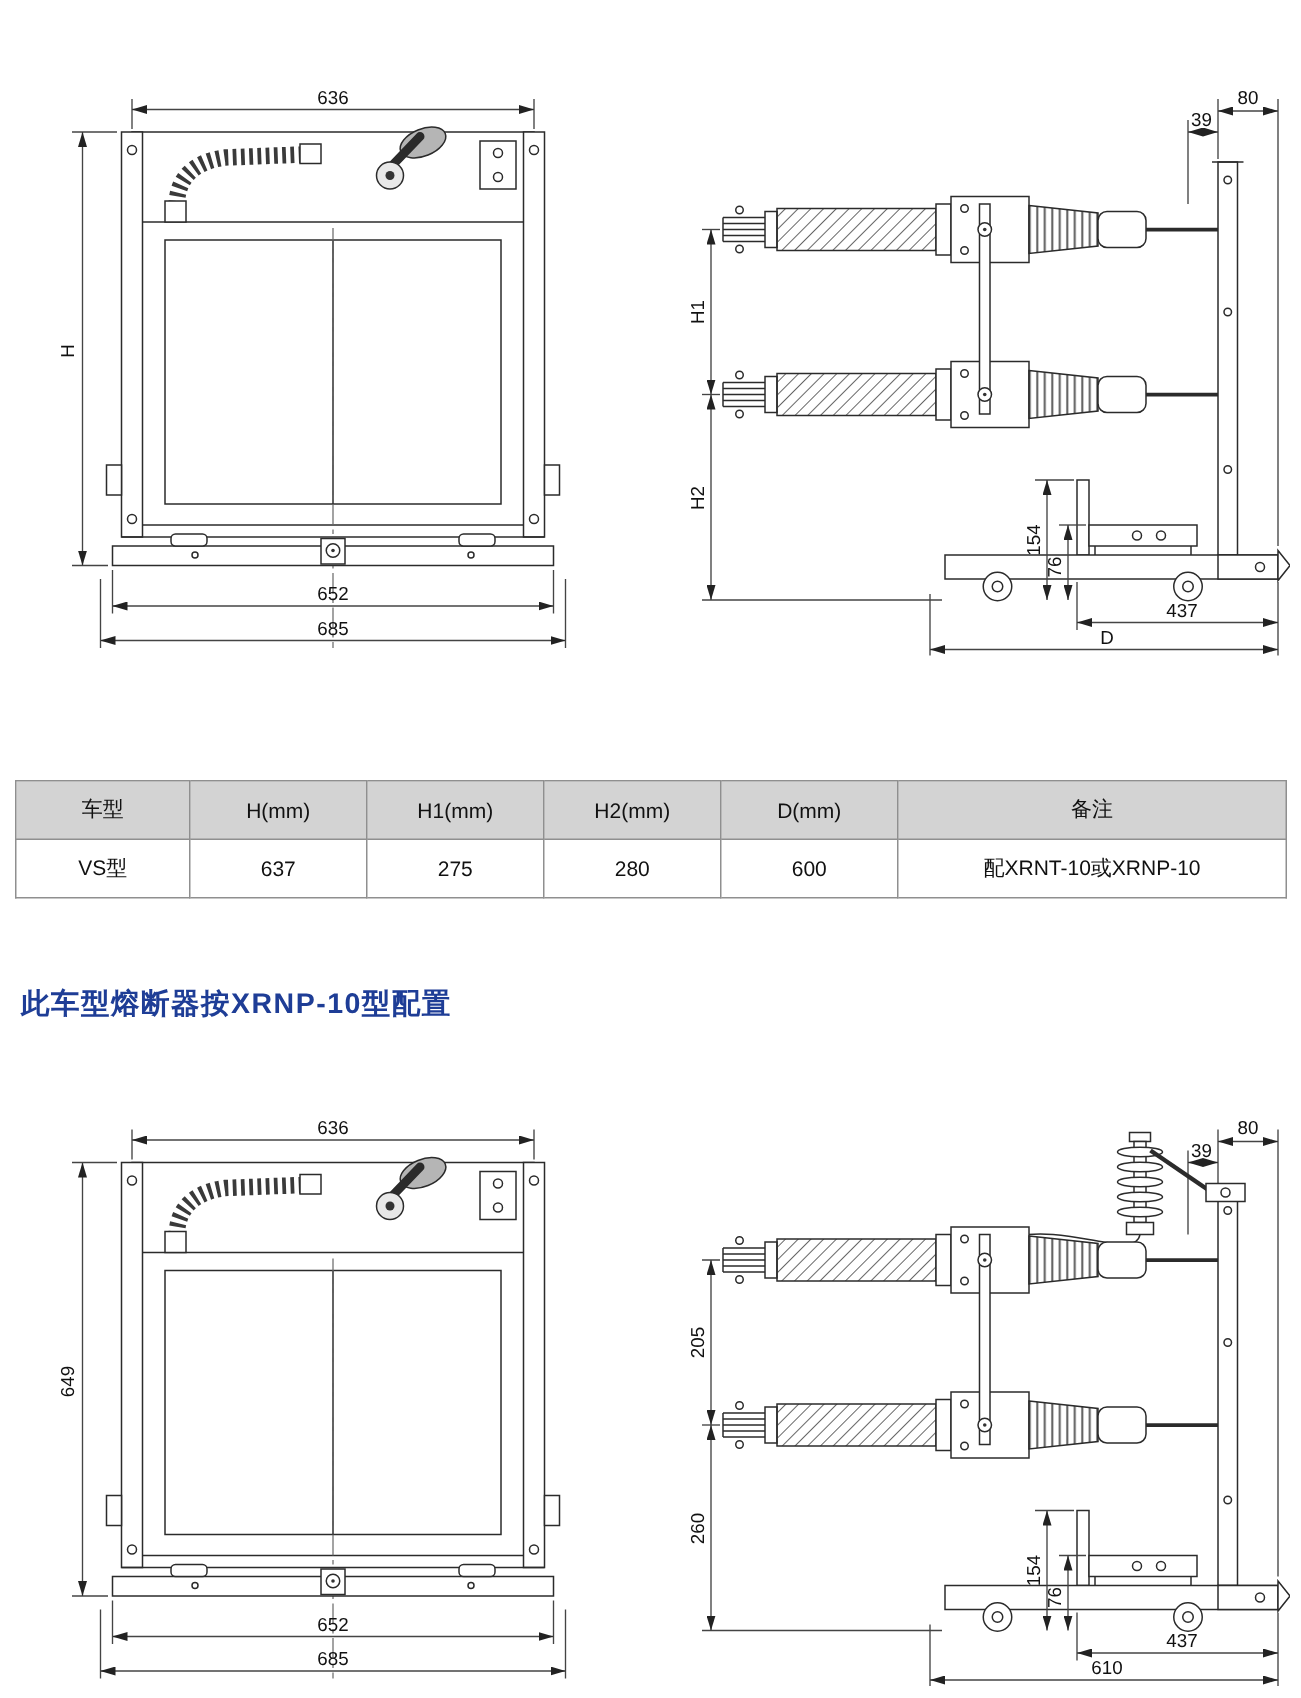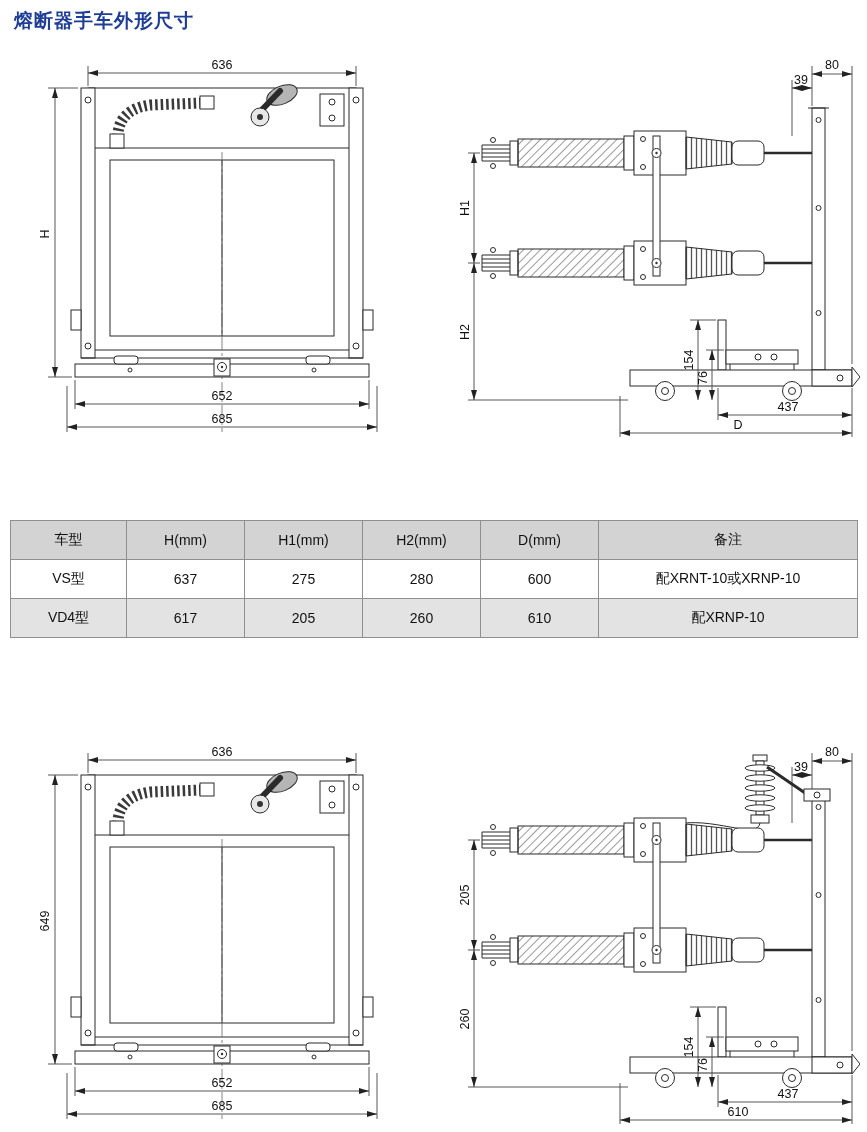--- a/index.html
+++ b/index.html
@@ -13,21 +13,20 @@
   .dim-table { position:absolute; left:10px; top:492px; width:847px; border-collapse:collapse; table-layout:fixed; font-size:14px; color:#111;margin-top:28px; }
   .dim-table th, .dim-table td { border:1px solid #8f8f8f; height:38px; text-align:center; vertical-align:middle; font-weight:normal; padding:0 4px; }
   .dim-table thead tr { background:#d3d3d3; }
   .dim-table tbody tr.row-alt { background:#e3e3e3; }
 </style>
 </head>
 <body>
 
 <div class="page">
 
-  <h2 id="title1" class="section-title">熔断器手车外形尺寸</h2>
 
   <svg class="tech" style="left:18px; top:58px;" width="380" height="382" viewBox="0 0 380 382">
     <defs>
       <marker id="fa1" viewBox="0 0 10 6" refX="10" refY="3" markerWidth="10" markerHeight="6" orient="auto-start-reverse" markerUnits="userSpaceOnUse">
         <path d="M0,0 L10,3 L0,6 Z" fill="#222" stroke="none"></path>
       </marker>
     </defs>
     <g stroke="#2b2b2b" stroke-width="1" fill="none">
       <g stroke="#444" stroke-width="0.9">
         <line x1="70" y1="28" x2="70" y2="8"></line>
@@ -238,31 +237,24 @@
     </thead>
     <tbody>
       <tr>
         <td>VS型</td>
         <td>637</td>
         <td>275</td>
         <td>280</td>
         <td>600</td>
         <td>配XRNT-10或XRNP-10</td>
       </tr>
-      <tr class="row-alt">
-        <td>VD4型</td>
-        <td>617</td>
-        <td>205</td>
-        <td>260</td>
-        <td>610</td>
-        <td>配XRNP-10</td>
-      </tr>
     </tbody>
   </table>
 
+  <h2 id="title2" class="section-title">此车型熔断器按XRNP-10型配置</h2>
 
   <svg class="tech" style="left:18px; top:745px;" width="380" height="382" viewBox="0 0 380 382">
     <defs>
       <marker id="fa2" viewBox="0 0 10 6" refX="10" refY="3" markerWidth="10" markerHeight="6" orient="auto-start-reverse" markerUnits="userSpaceOnUse">
         <path d="M0,0 L10,3 L0,6 Z" fill="#222" stroke="none"></path>
       </marker>
     </defs>
     <g stroke="#2b2b2b" stroke-width="1" fill="none">
       <g stroke="#444" stroke-width="0.9">
         <line x1="70" y1="28" x2="70" y2="8"></line>

